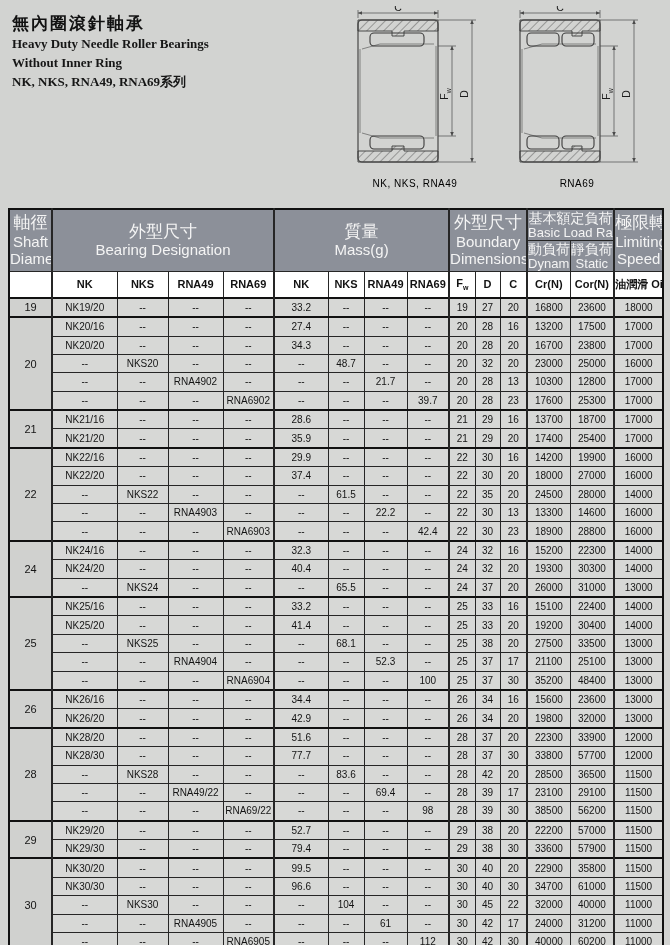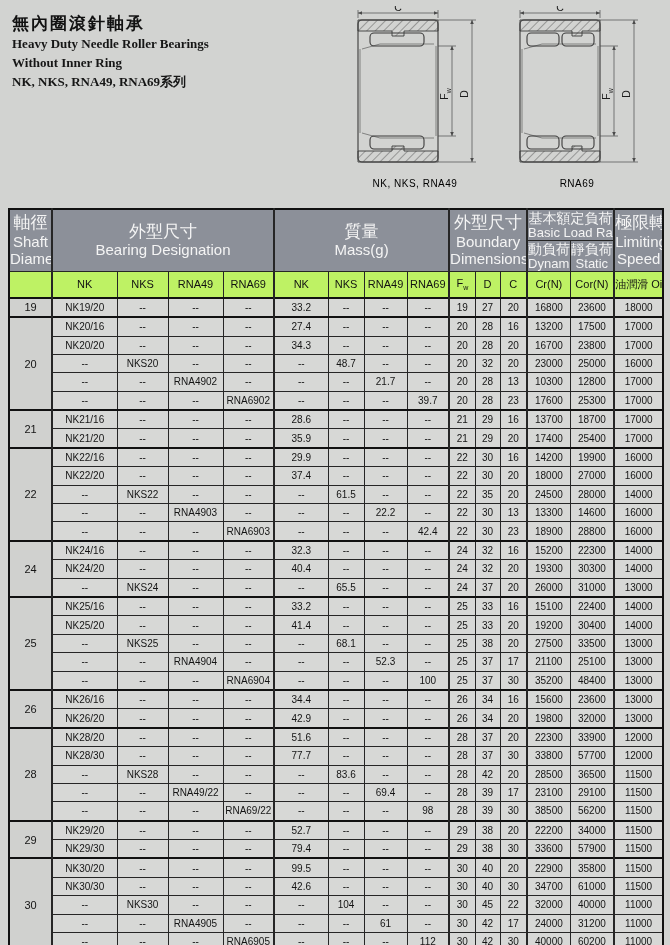--- a/index.html
+++ b/index.html
@@ -32,21 +32,21 @@
   .spec .sep{border-left-width:2px;}
   
   .hd th{background:#8c9099;color:#f4f4f4;font-weight:normal;}
   .hd .zh{font-size:17px;line-height:1.2;}
   .hd .en{font-size:15px;line-height:1.12;}
   .hd-sm .zh{font-size:14px;line-height:1.15;}
   .hd-sm .en{font-size:13px;line-height:1.05;}
   tr.r1 th{height:30px;}
   tr.r2 th{height:26px;}
   
-  tr.sub th{background:#bef264;color:#121212;font-size:11px;font-weight:normal;height:25px;}
+  tr.sub th{background:#ffffff;color:#121212;font-size:11px;font-weight:bold;height:25px;}
   tr.sub th sub{font-size:7px;}
   
   .spec tbody td{font-size:10px;height:17.4px;color:#141414;background:#d7d8d6;}
   .spec tbody td.shaft{background:#d0d1cf;font-size:11px;}
   .spec tbody tr.gs td{border-top:2px solid #111;}
   
   .ln{stroke:#3a3a3a;stroke-width:1.1;fill:none;}
   .thin{stroke:#4a4a4a;stroke-width:0.6;fill:none;}
   .dim{stroke:#4a4a4a;stroke-width:0.7;fill:none;}
   .dimtxt{font-family:"Liberation Sans",sans-serif;font-size:10.5px;fill:#1c1c1c;}
@@ -686,21 +686,21 @@
           <td>--</td>
           <td>--</td>
           <td class="sep">52.7</td>
           <td>--</td>
           <td>--</td>
           <td>--</td>
           <td class="sep">29</td>
           <td>38</td>
           <td>20</td>
           <td class="sep">22200</td>
-          <td>34000</td>
+          <td>57000</td>
           <td class="sep">11500</td>
         </tr>
         <tr>
           <td class="sep">NK29/30</td>
           <td>--</td>
           <td>--</td>
           <td>--</td>
           <td class="sep">79.4</td>
           <td>--</td>
           <td>--</td>
@@ -727,21 +727,21 @@
           <td>20</td>
           <td class="sep">22900</td>
           <td>35800</td>
           <td class="sep">11500</td>
         </tr>
         <tr>
           <td class="sep">NK30/30</td>
           <td>--</td>
           <td>--</td>
           <td>--</td>
-          <td class="sep">42.6</td>
+          <td class="sep">96.6</td>
           <td>--</td>
           <td>--</td>
           <td>--</td>
           <td class="sep">30</td>
           <td>40</td>
           <td>30</td>
           <td class="sep">34700</td>
           <td>61000</td>
           <td class="sep">11500</td>
         </tr>

